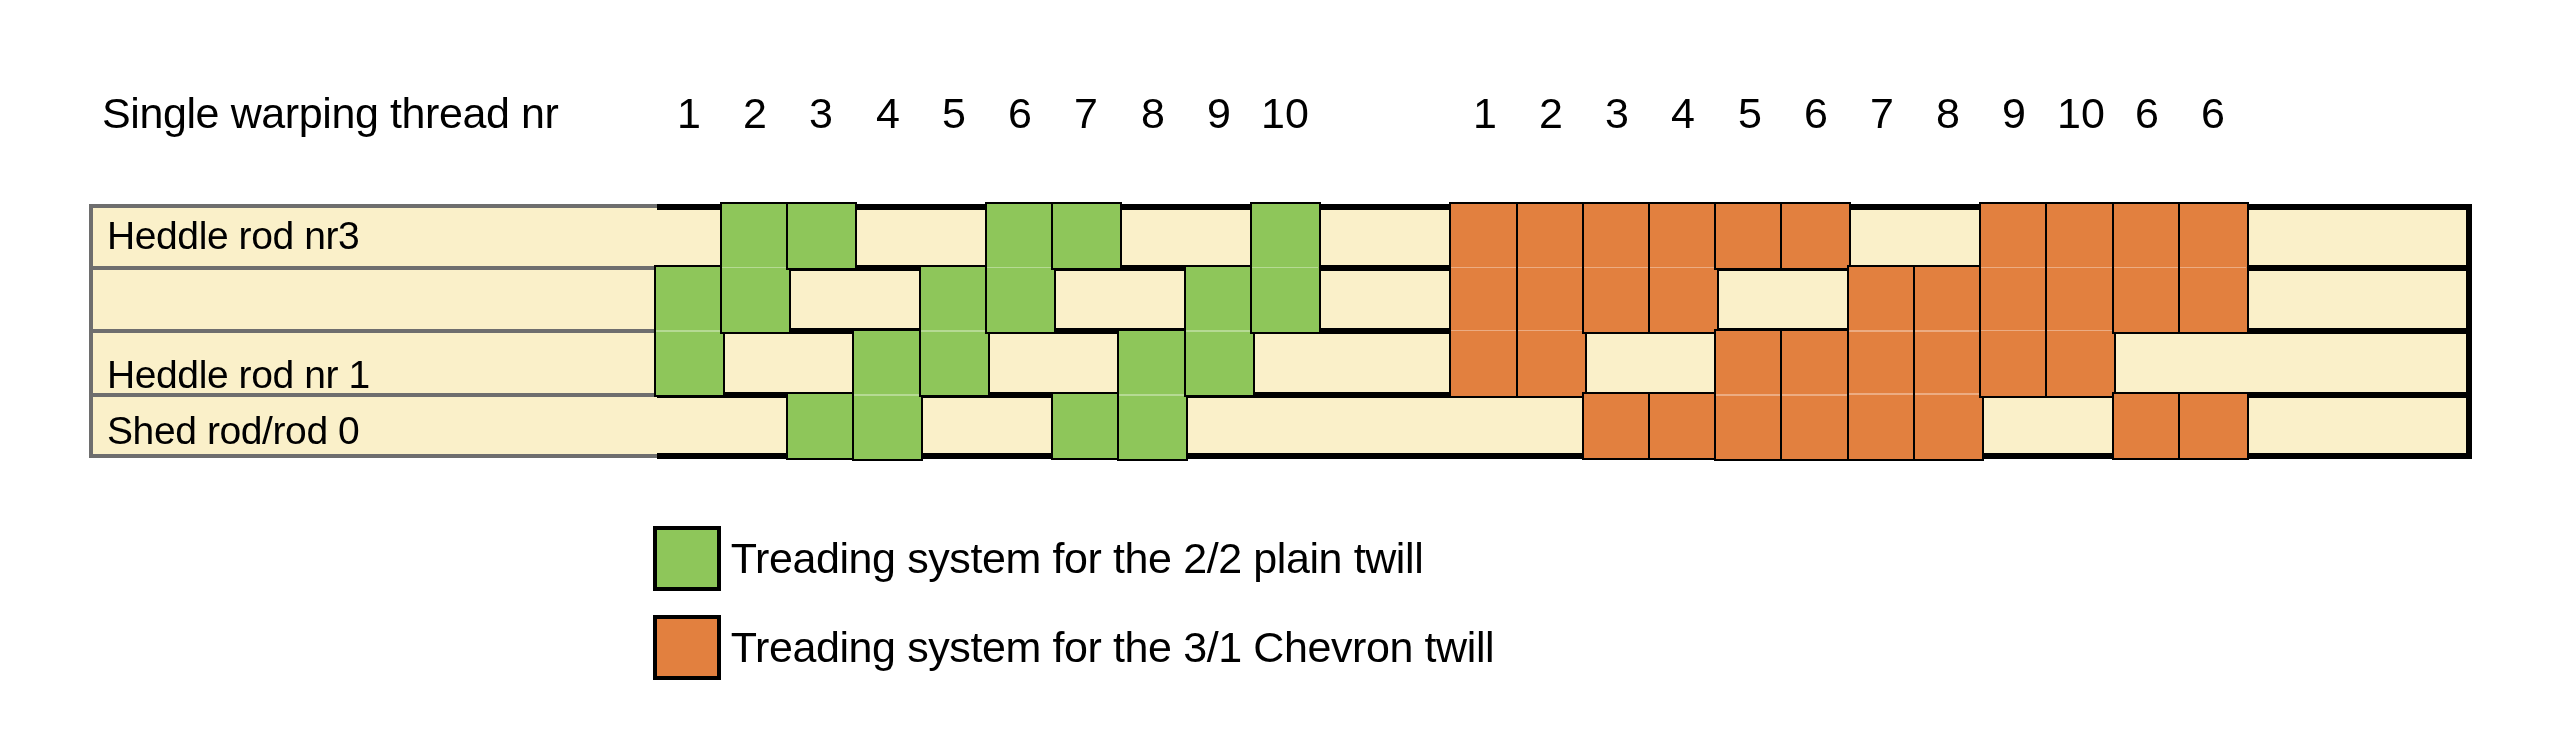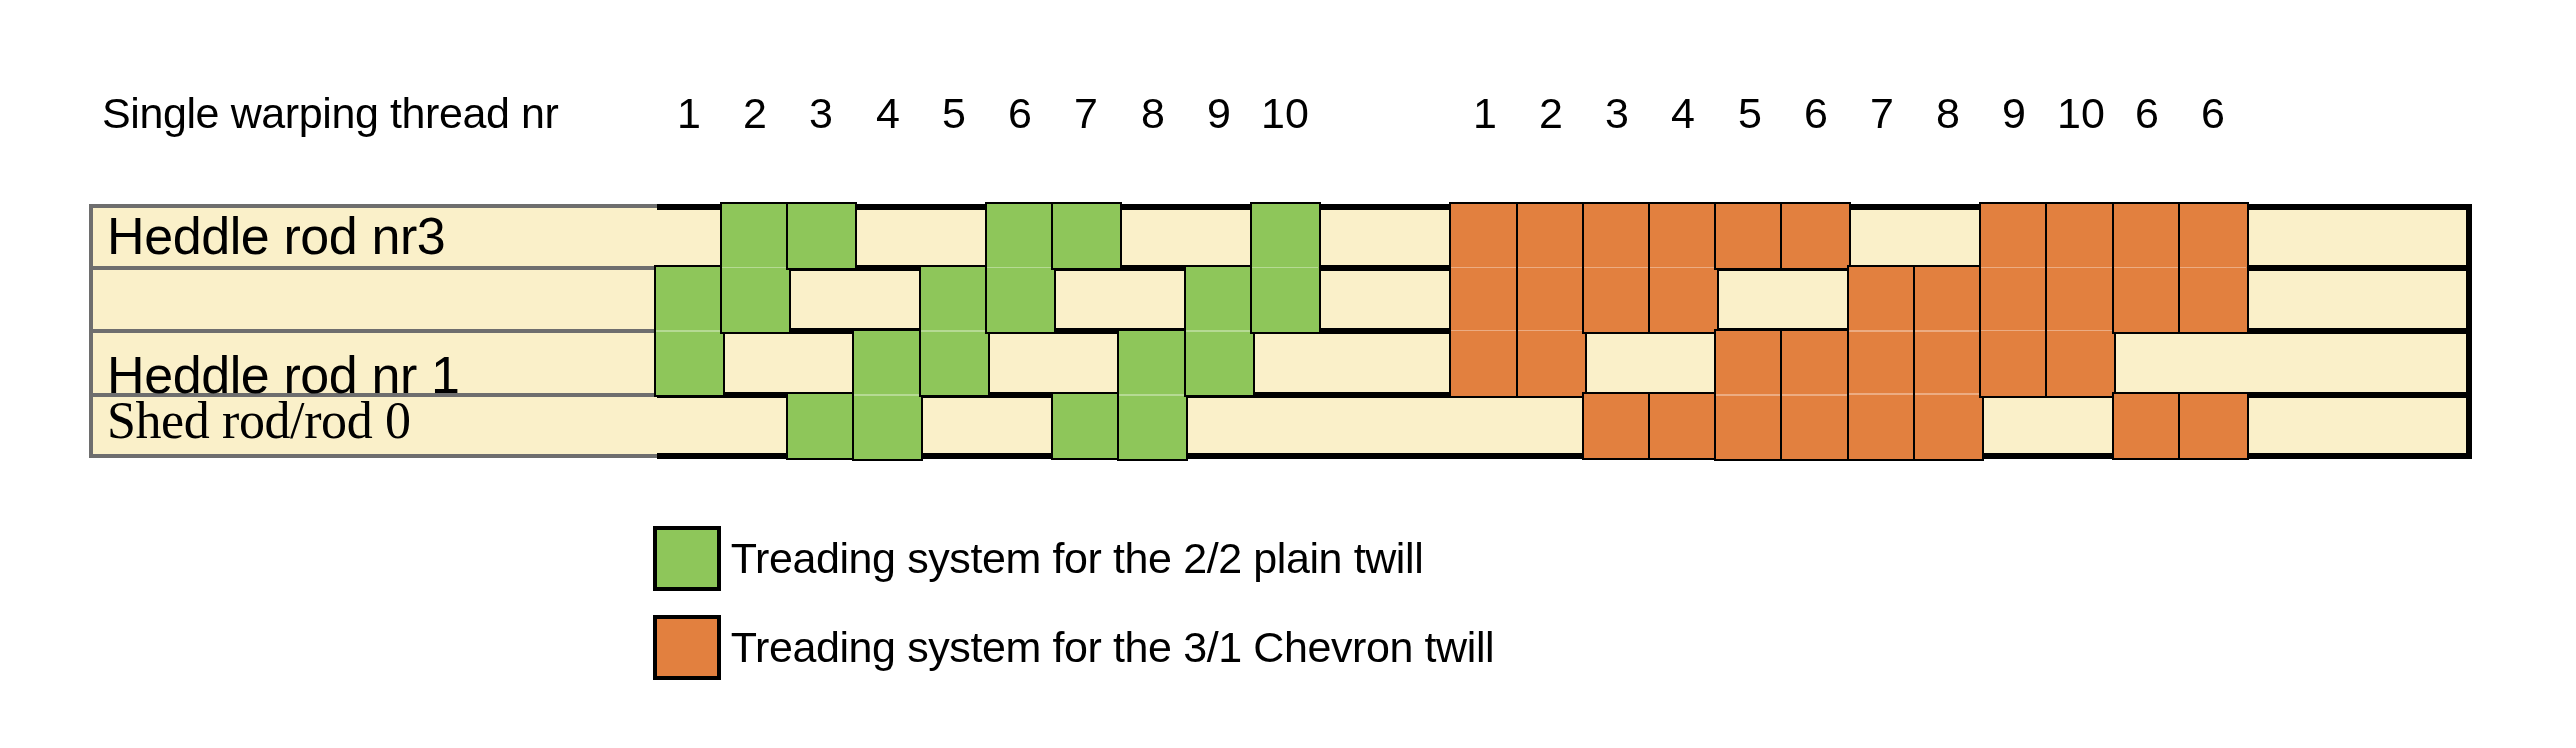--- a/index.html
+++ b/index.html
@@ -8,22 +8,22 @@
 
   .title{position:absolute;left:102px;top:90px;height:47px;line-height:47px;
          font-size:43px;letter-spacing:-0.4px;white-space:nowrap;}
 
   .numbers-layer{position:absolute;left:0;top:90px;width:2576px;height:47px;}
   .thread-num{position:absolute;top:0;width:66px;height:47px;line-height:47px;
               text-align:center;font-size:43px;}
 
   .grid{position:absolute;left:89px;top:204px;width:2383px;height:254px;background:var(--beige);}
   .rowlabel{position:absolute;left:18px;width:549px;height:64px;display:flex;
-            align-items:center;font-size:52px;letter-spacing:-0.4px;white-space:nowrap;z-index:3;}
-  .rl0{top:0;} .rl1{top:64px;} .rl2{top:139px;} .rl3{top:184px;font-family:Liberation Serif, serif;}
+            align-items:center;font-size:39px;letter-spacing:-0.4px;white-space:nowrap;z-index:3;}
+  .rl0{top:0;} .rl1{top:64px;} .rl2{top:139px;} .rl3{top:195px;}
   .cell-run{position:absolute;border:2.4px solid #000;box-sizing:border-box;z-index:2;}
   .faint-line{position:absolute;left:0;height:1.6px;background:rgba(255,255,255,0.35);}
 
   .legend{position:absolute;left:653px;top:518px;}
   .legend-item{position:absolute;left:0;display:flex;align-items:center;}
   .li0{top:8px;} .li1{top:97px;}
   .swatch{width:68px;height:65px;border:4.8px solid #000;box-sizing:border-box;flex:0 0 auto;}
   .legend-label{margin-left:9.7px;font-size:43px;letter-spacing:-0.4px;white-space:nowrap;}
 </style>
 </head>

